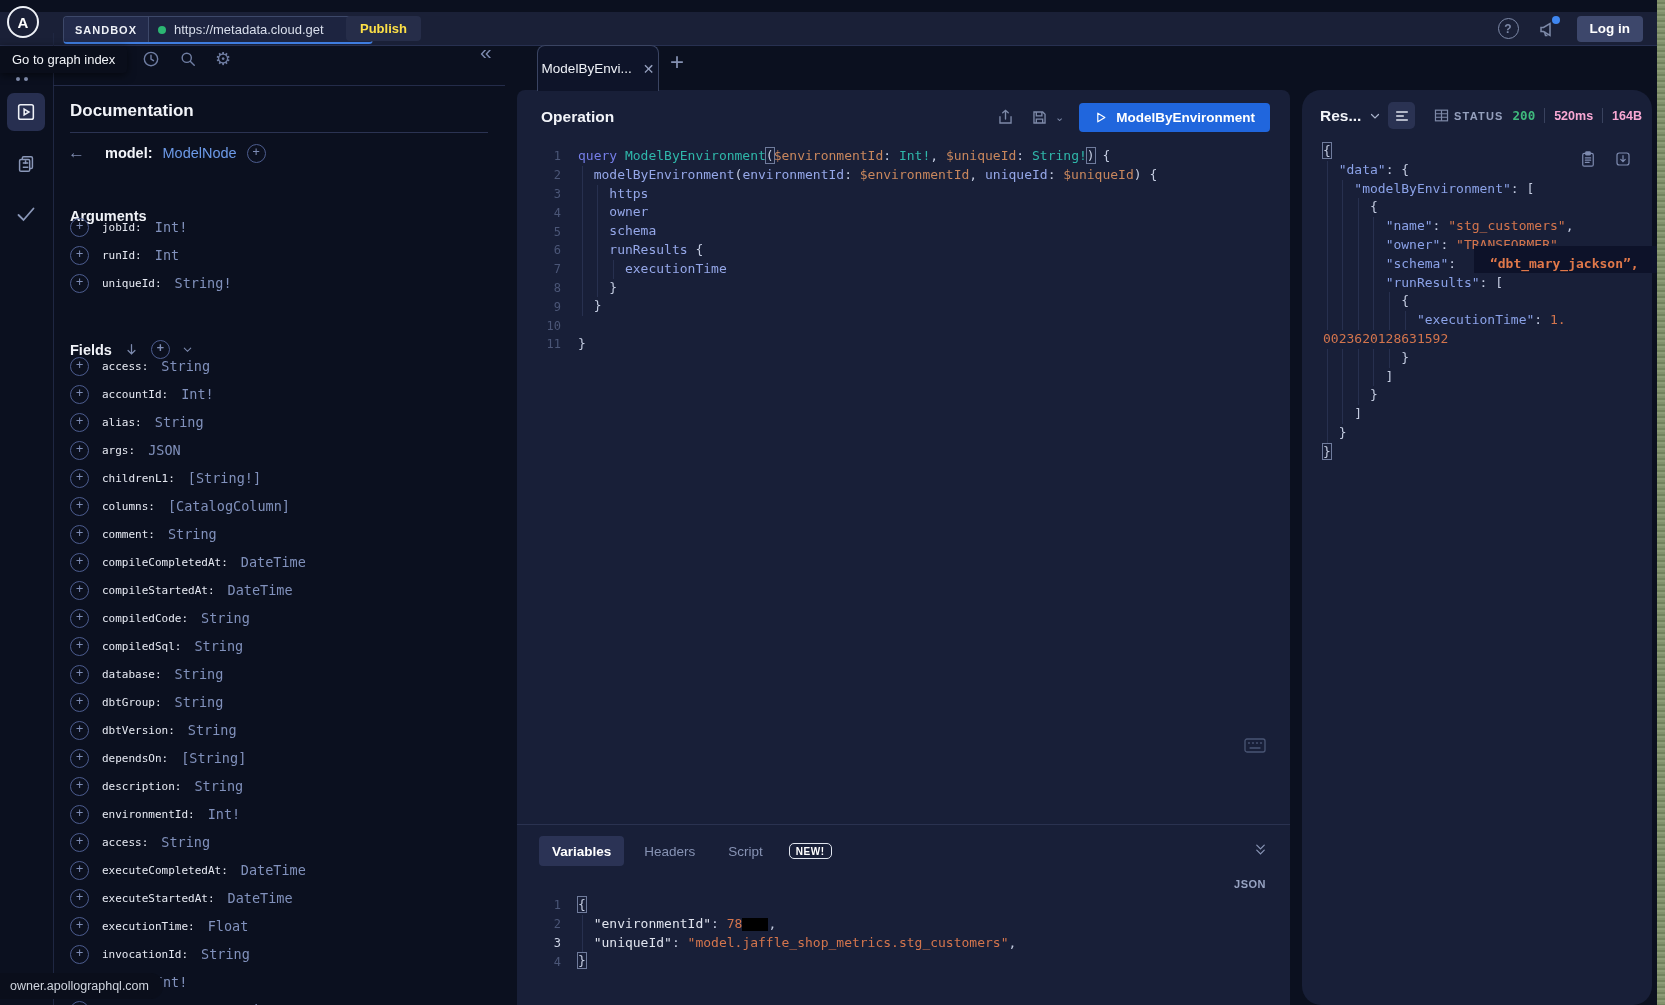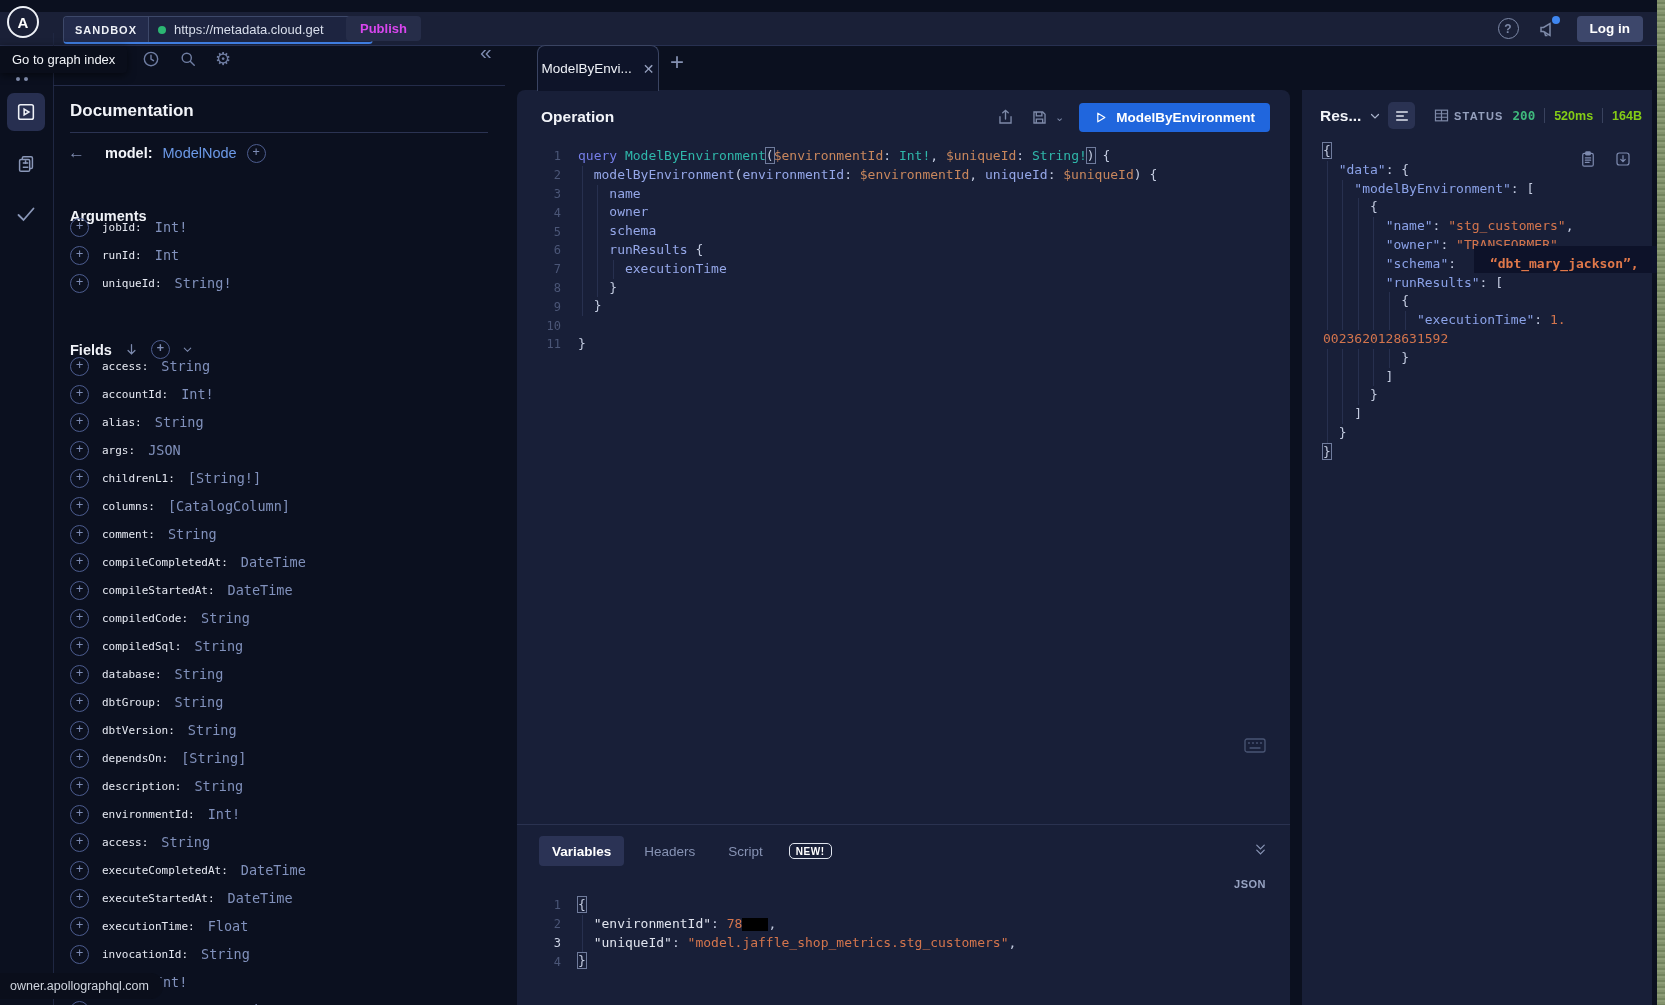--- a/index.html
+++ b/index.html
@@ -11,21 +11,21 @@
   .logo{position:absolute;left:7px;top:6px;width:28px;height:28px;border:2.5px solid #eef1f7;border-radius:50%;
         display:flex;align-items:center;justify-content:center;font-weight:bold;font-size:15px;color:#fff;z-index:30;background:#1a2037;}
   .urlbox{position:absolute;left:63px;top:4px;height:25px;border:1px solid #3d4869;border-bottom:2px solid #3f7de0;
           border-radius:4px;display:flex;align-items:stretch;background:#1d2440;}
   .sandbox-seg{display:flex;align-items:center;padding:0 11px;border-right:1px solid #3d4869;font-size:11px;
           font-weight:bold;letter-spacing:1px;color:#eef1f7;background:#232b4b;border-radius:3px 0 0 3px;}
   .url-seg{display:flex;align-items:center;gap:8px;padding:0 9px;}
   .dot{width:8px;height:8px;border-radius:50%;background:#2cb673;flex:none;}
   .url-text{font-size:13px;color:#d9dfec;white-space:nowrap;overflow:hidden;width:168px;}
   .gearchar{font-family:"DejaVu Sans",sans-serif;color:#8e9ab8;font-size:15px;line-height:1;}
-  .publish{position:absolute;left:346px;top:4px;height:25px;padding:0 14px;background:#262d49;color:#d946ef;
+  .publish{position:absolute;left:346px;top:4px;height:25px;padding:0 14px;background:#262d49;color:#fde047;
           font-weight:bold;font-size:13px;border-radius:4px;display:flex;align-items:center;}
   .tb-right{position:absolute;right:22px;top:0;height:33px;display:flex;align-items:center;gap:19px;}
   .help{width:19px;height:19px;border:1.5px solid #7d89a8;border-radius:50%;color:#7d89a8;font-size:12px;
         font-weight:bold;display:flex;align-items:center;justify-content:center;}
   .mega{position:relative;}
   .mega .ndot{position:absolute;right:-2px;top:-3px;width:8px;height:8px;border-radius:50%;background:#3f86f0;}
   .login{height:26px;padding:0 13px;background:#3d476b;border-radius:4px;color:#fff;font-weight:bold;font-size:13.5px;
         display:flex;align-items:center;}
   
   .rail{position:absolute;left:0;top:33px;width:53px;bottom:0;border-right:1px solid #1f2742;}
@@ -90,31 +90,31 @@
   
   .vars-divider{position:absolute;left:0;top:734px;right:0;height:1px;background:#2a3250;}
   .vars-header{position:absolute;left:22px;top:746px;display:flex;align-items:center;gap:7px;}
   .vtab{height:30px;padding:0 13px;border-radius:4px;font-size:13.5px;color:#8793b4;display:flex;align-items:center;}
   .vtab.active{background:#2b3355;color:#fff;font-weight:bold;}
   .newbadge{border:1.5px solid #dfe4ee;border-radius:5px;padding:1.5px 6px;font-size:10px;font-weight:bold;
        letter-spacing:.5px;color:#fff;margin-left:6px;}
   .vchevrons{position:absolute;right:22px;top:752px;color:#8793b4;}
   .json-label{position:absolute;right:24px;top:788px;font-size:11px;font-weight:bold;color:#97a3c2;letter-spacing:.5px;}
   
-  .resp{position:absolute;left:1302px;top:90px;width:350px;bottom:0;background:#181f38;border-radius:0;}
+  .resp{position:absolute;left:1302px;top:90px;width:350px;bottom:0;background:#181f38;border-radius:19px;}
   .resp-header{position:absolute;left:0;right:0;top:0;height:52px;}
   .resp-title{position:absolute;left:18px;top:17px;font-size:15.5px;font-weight:bold;color:#f2f4f9;display:flex;gap:8px;align-items:center;}
   .viewtoggle{position:absolute;left:86px;top:12px;display:flex;gap:13px;align-items:center;}
   .vt-btn{width:27px;height:27px;border-radius:5px;display:flex;align-items:center;justify-content:center;}
   .vt-btn.active{background:#2a3252;}
   .statusgrp{position:absolute;right:10px;top:18px;display:flex;align-items:center;gap:9px;}
   .st-label{font-size:11px;font-weight:bold;letter-spacing:1.2px;color:#95a0bd;}
   .st-code{font-size:12.5px;font-weight:bold;color:#3fba7c;font-family:"DejaVu Sans Mono",monospace;}
   .st-sep{width:1px;height:15px;background:#39425e;}
-  .st-val{font-size:12.5px;color:#84cc16;font-weight:bold;}
+  .st-val{font-size:12.5px;color:#f9a8d4;font-weight:bold;}
   .resp-body{position:absolute;left:21px;right:4px;top:52px;}
   .resp-icons{position:absolute;right:20px;top:60px;display:flex;gap:17px;z-index:3;}
   
   .strip{position:absolute;right:0;top:0;width:8px;height:100%;
        background:repeating-linear-gradient(180deg,#83926d 0 2px,#73845e 2px 4px,#8d9c77 4px 6px);}
 </style>
 </head>
 <body>
 
 <div id="app">
@@ -403,21 +403,21 @@
         <div class="cl">
           <span class="ln">1</span>
           <span class="code"><span class="tk-kw">query </span><span class="tk-op">ModelByEnvironment</span><span class="tk-bx">(</span><span class="tk-vr">$environmentId</span><span class="tk-pn">: </span><span class="tk-typ">Int!</span><span class="tk-pn">, </span><span class="tk-vr">$uniqueId</span><span class="tk-pn">: </span><span class="tk-typ">String!</span><span class="tk-bx">)</span><span class="tk-pn"> {</span></span>
         </div>
         <div class="cl">
           <span class="ln">2</span>
           <span class="code"><i class="guide" style="left: 3.5px;"></i><span class="tk-pn">  </span><span class="tk-fld">modelByEnvironment</span><span class="tk-pn">(</span><span class="tk-fld">environmentId</span><span class="tk-pn">: </span><span class="tk-vr">$environmentId</span><span class="tk-pn">, </span><span class="tk-fld">uniqueId</span><span class="tk-pn">: </span><span class="tk-vr">$uniqueId</span><span class="tk-pn">) {</span></span>
         </div>
         <div class="cl">
           <span class="ln">3</span>
-          <span class="code"><i class="guide" style="left: 3.5px;"></i><i class="guide" style="left: 19.16px;"></i><span class="tk-pn">    </span><span class="tk-fld">name</span></span>
+          <span class="code"><i class="guide" style="left: 3.5px;"></i><i class="guide" style="left: 19.16px;"></i><span class="tk-pn">    </span><span class="tk-fld">https</span></span>
         </div>
         <div class="cl">
           <span class="ln">4</span>
           <span class="code"><i class="guide" style="left: 3.5px;"></i><i class="guide" style="left: 19.16px;"></i><span class="tk-pn">    </span><span class="tk-fld">owner</span></span>
         </div>
         <div class="cl">
           <span class="ln">5</span>
           <span class="code"><i class="guide" style="left: 3.5px;"></i><i class="guide" style="left: 19.16px;"></i><span class="tk-pn">    </span><span class="tk-fld">schema</span></span>
         </div>
         <div class="cl">

